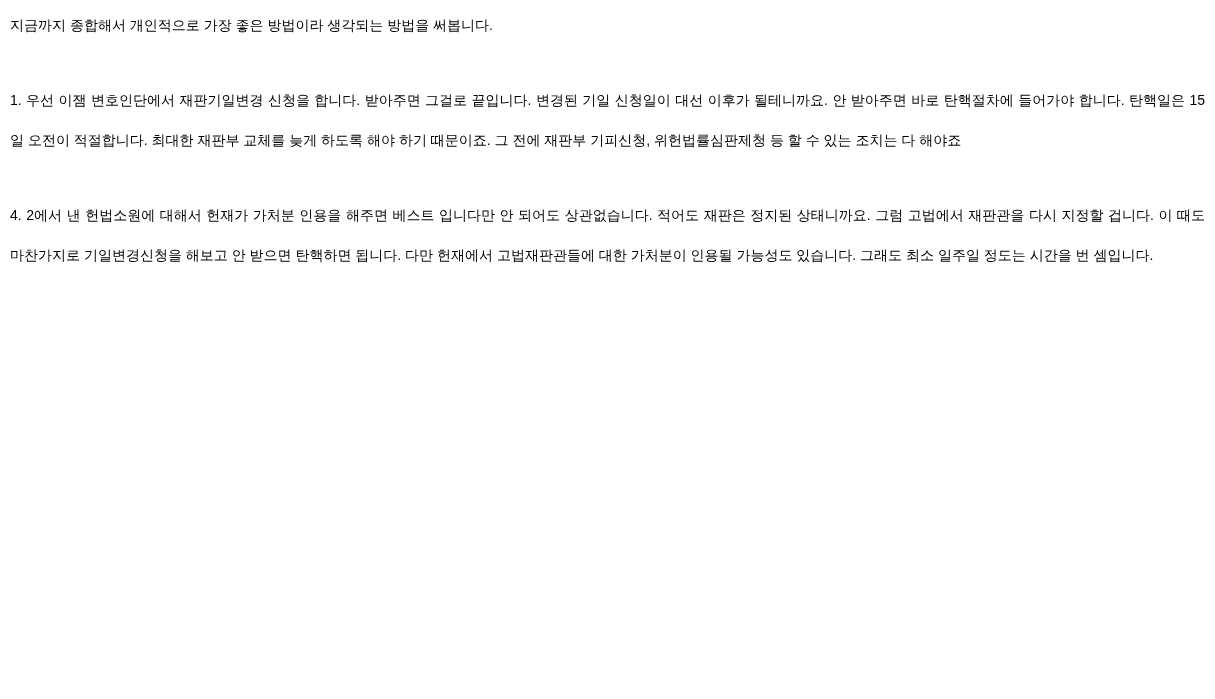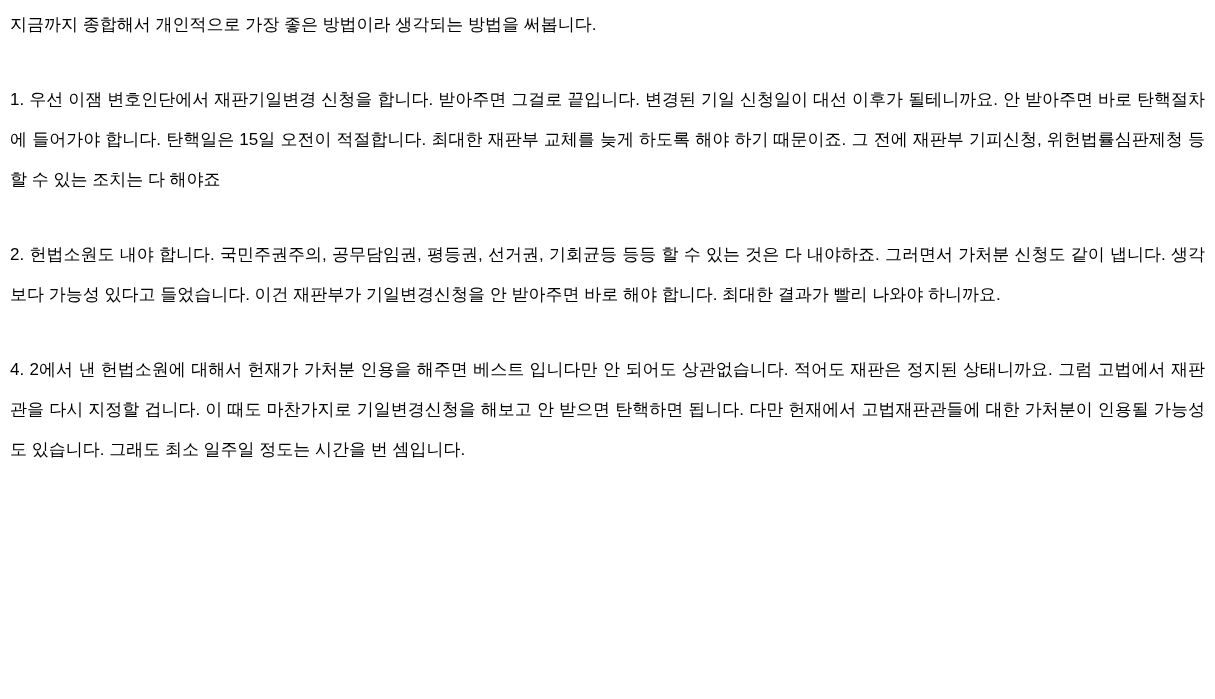--- a/index.html
+++ b/index.html
@@ -15,36 +15,35 @@
     background: #ffffff;
     overflow: hidden;
   }
   .post-body {
     box-sizing: border-box;
     width: 100%;
     height: 100%;
     padding: 5px 10px 10px 10px;
     color: #000000;
     font-family: "Liberation Sans", "DejaVu Sans", sans-serif;
-    font-size: 17px;
+    font-size: 14px;
     line-height: 40px;
     text-align: justify;
     word-break: normal;
     overflow-wrap: break-word;
   }
   .post-body p {
     margin: 0 0 35px 0;
   }
   .post-body p:last-child {
     margin-bottom: 2px;
   }
 </style>
 </head>
 <body>
 
 <div class="page">
   <div class="post-body">
     <p>지금까지 종합해서 개인적으로 가장 좋은 방법이라 생각되는 방법을 써봅니다.</p>
     <p>1. 우선 이잼 변호인단에서 재판기일변경 신청을 합니다. 받아주면 그걸로 끝입니다. 변경된 기일 신청일이 대선 이후가 될테니까요. 안 받아주면 바로 탄핵절차에 들어가야 합니다. 탄핵일은 15일 오전이 적절합니다. 최대한 재판부 교체를 늦게 하도록 해야 하기 때문이죠. 그 전에 재판부 기피신청, 위헌법률심판제청 등 할 수 있는 조치는 다 해야죠</p>
-    <p>2. 헌법소원도 내야 합니다. 국민주권주의, 공무담임권, 평등권, 선거권, 기회균등 등등 할 수 있는 것은 다 내야하죠. 그러면서 가처분 신청도 같이 냅니다. 생각보다 가능성 있다고 들었습니다. 이건 재판부가 기일변경신청을 안 받아주면 바로 해야 합니다. 최대한 결과가 빨리 나와야 하니까요.</p>
     <p>4. 2에서 낸 헌법소원에 대해서 헌재가 가처분 인용을 해주면 베스트 입니다만 안 되어도 상관없습니다. 적어도 재판은 정지된 상태니까요. 그럼 고법에서 재판관을 다시 지정할 겁니다. 이 때도 마찬가지로 기일변경신청을 해보고 안 받으면 탄핵하면 됩니다. 다만 헌재에서 고법재판관들에 대한 가처분이 인용될 가능성도 있습니다. 그래도 최소 일주일 정도는 시간을 번 셈입니다.</p>
   </div>
 </div>
 
 </body></html>

